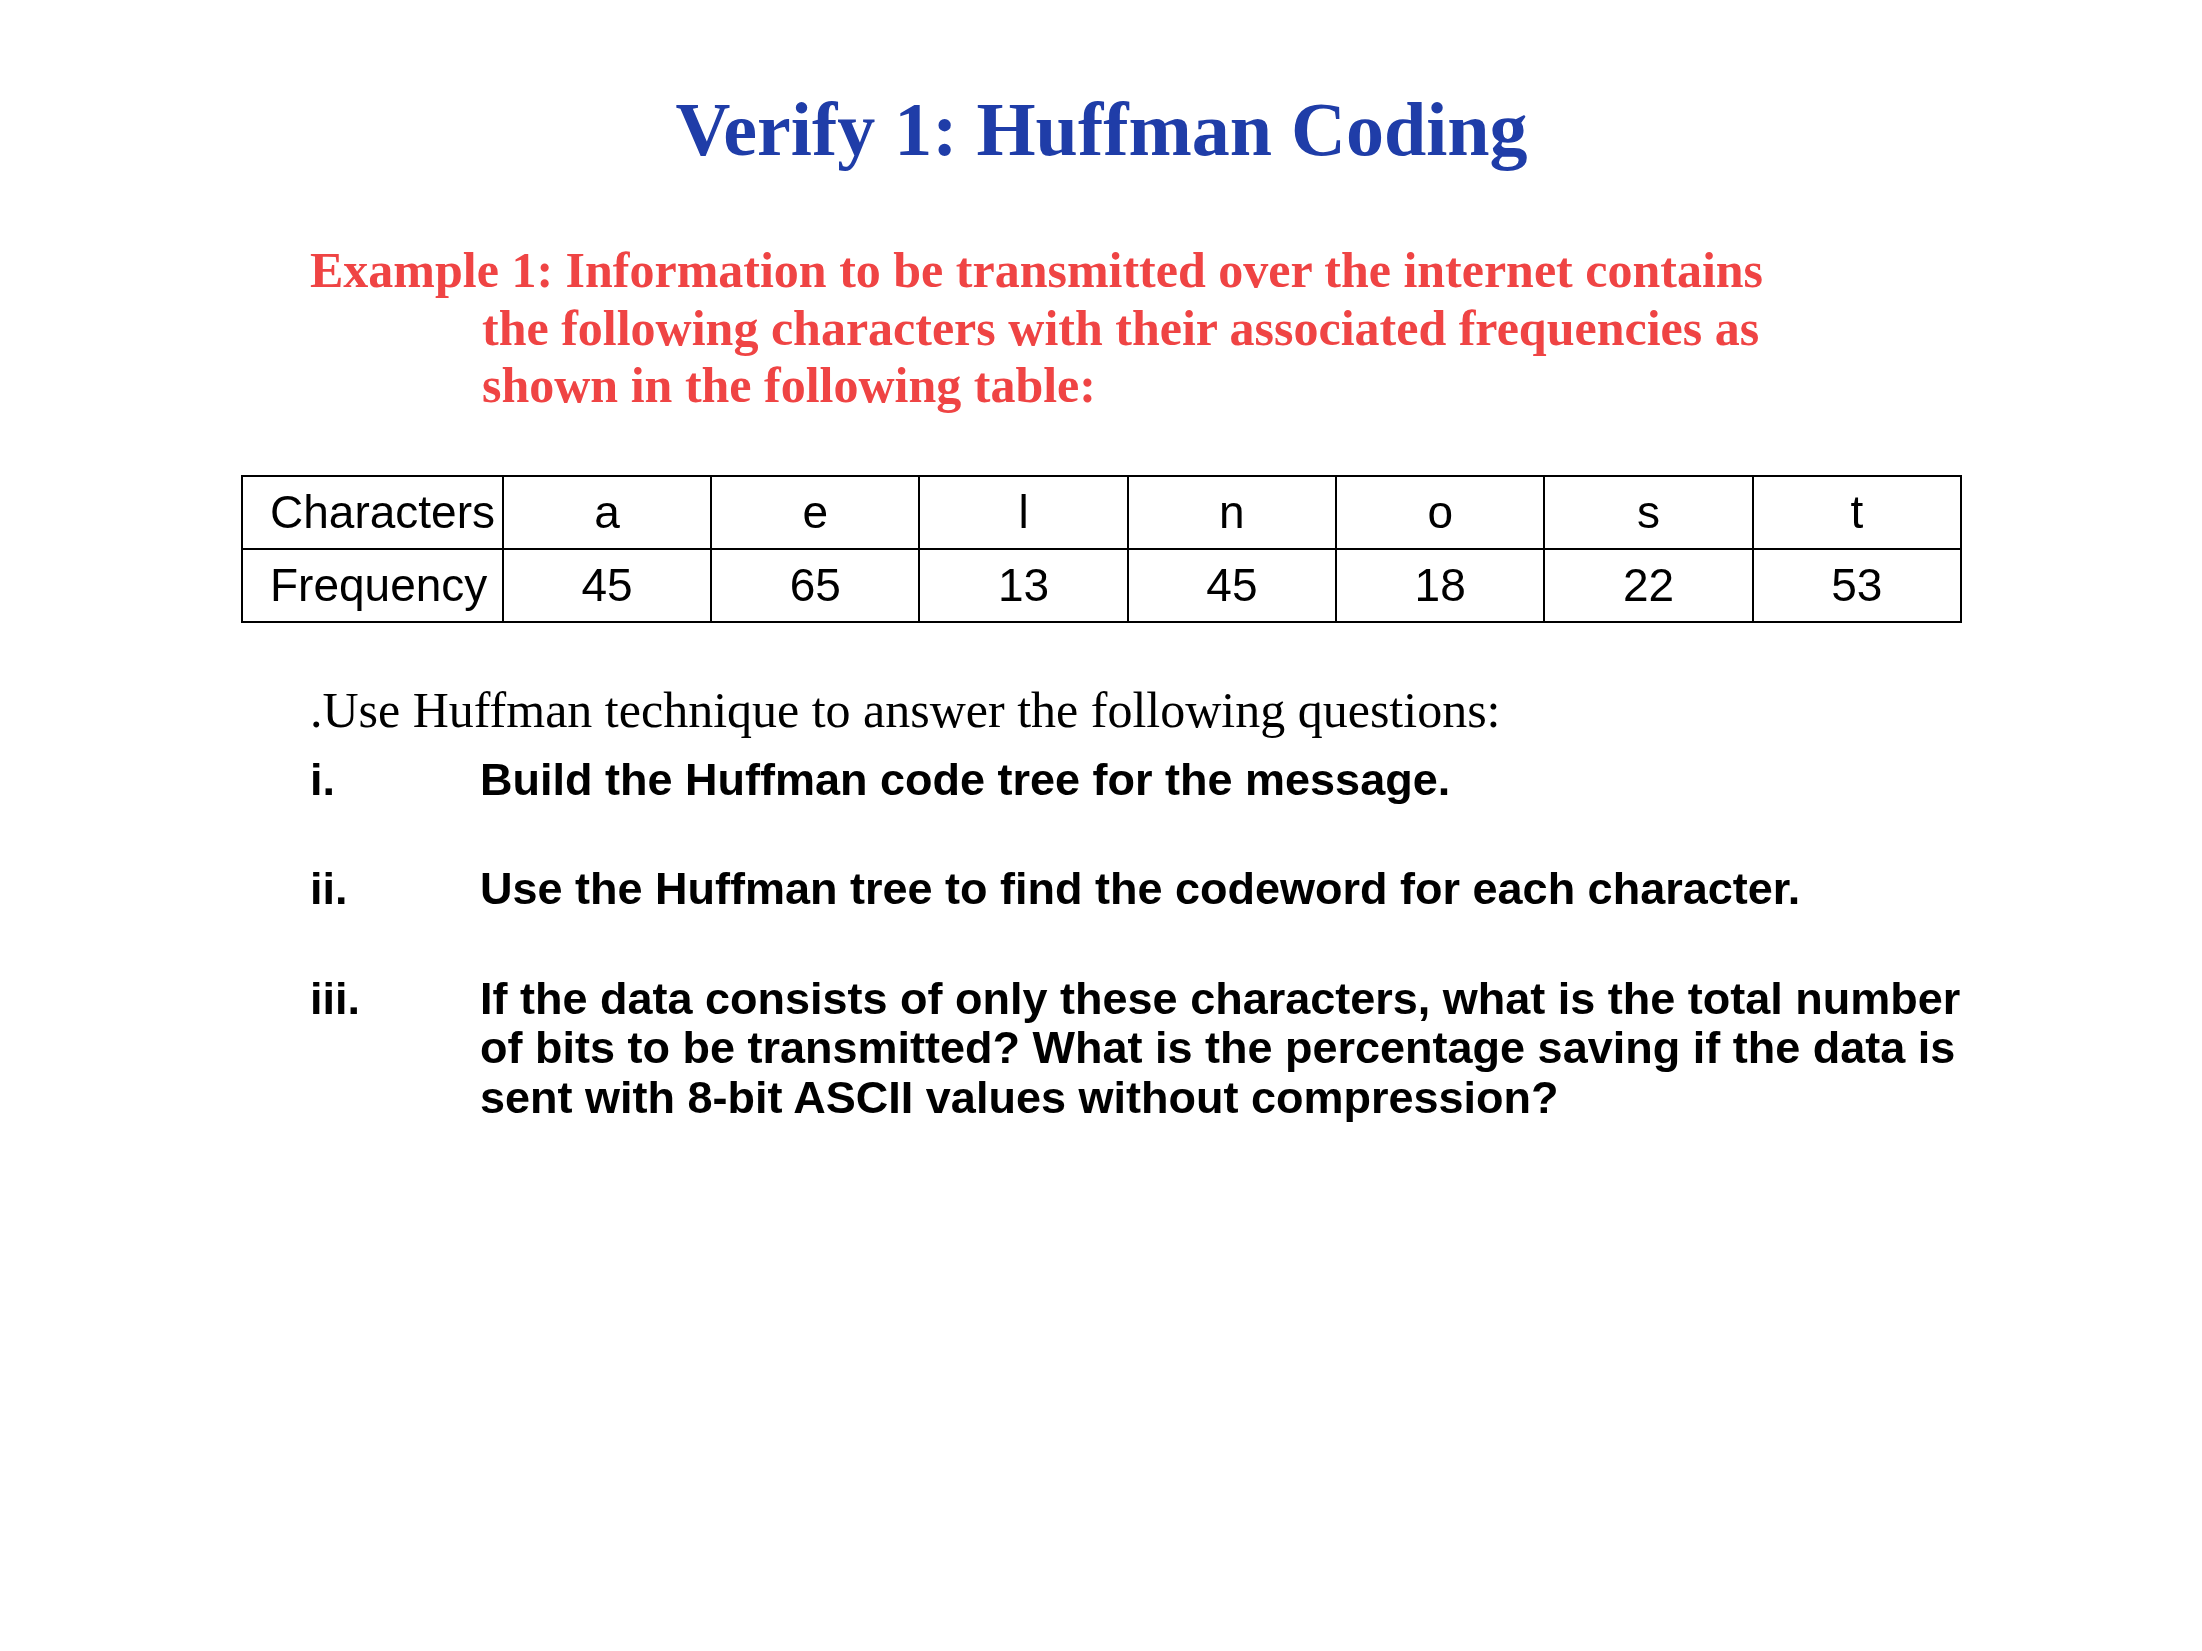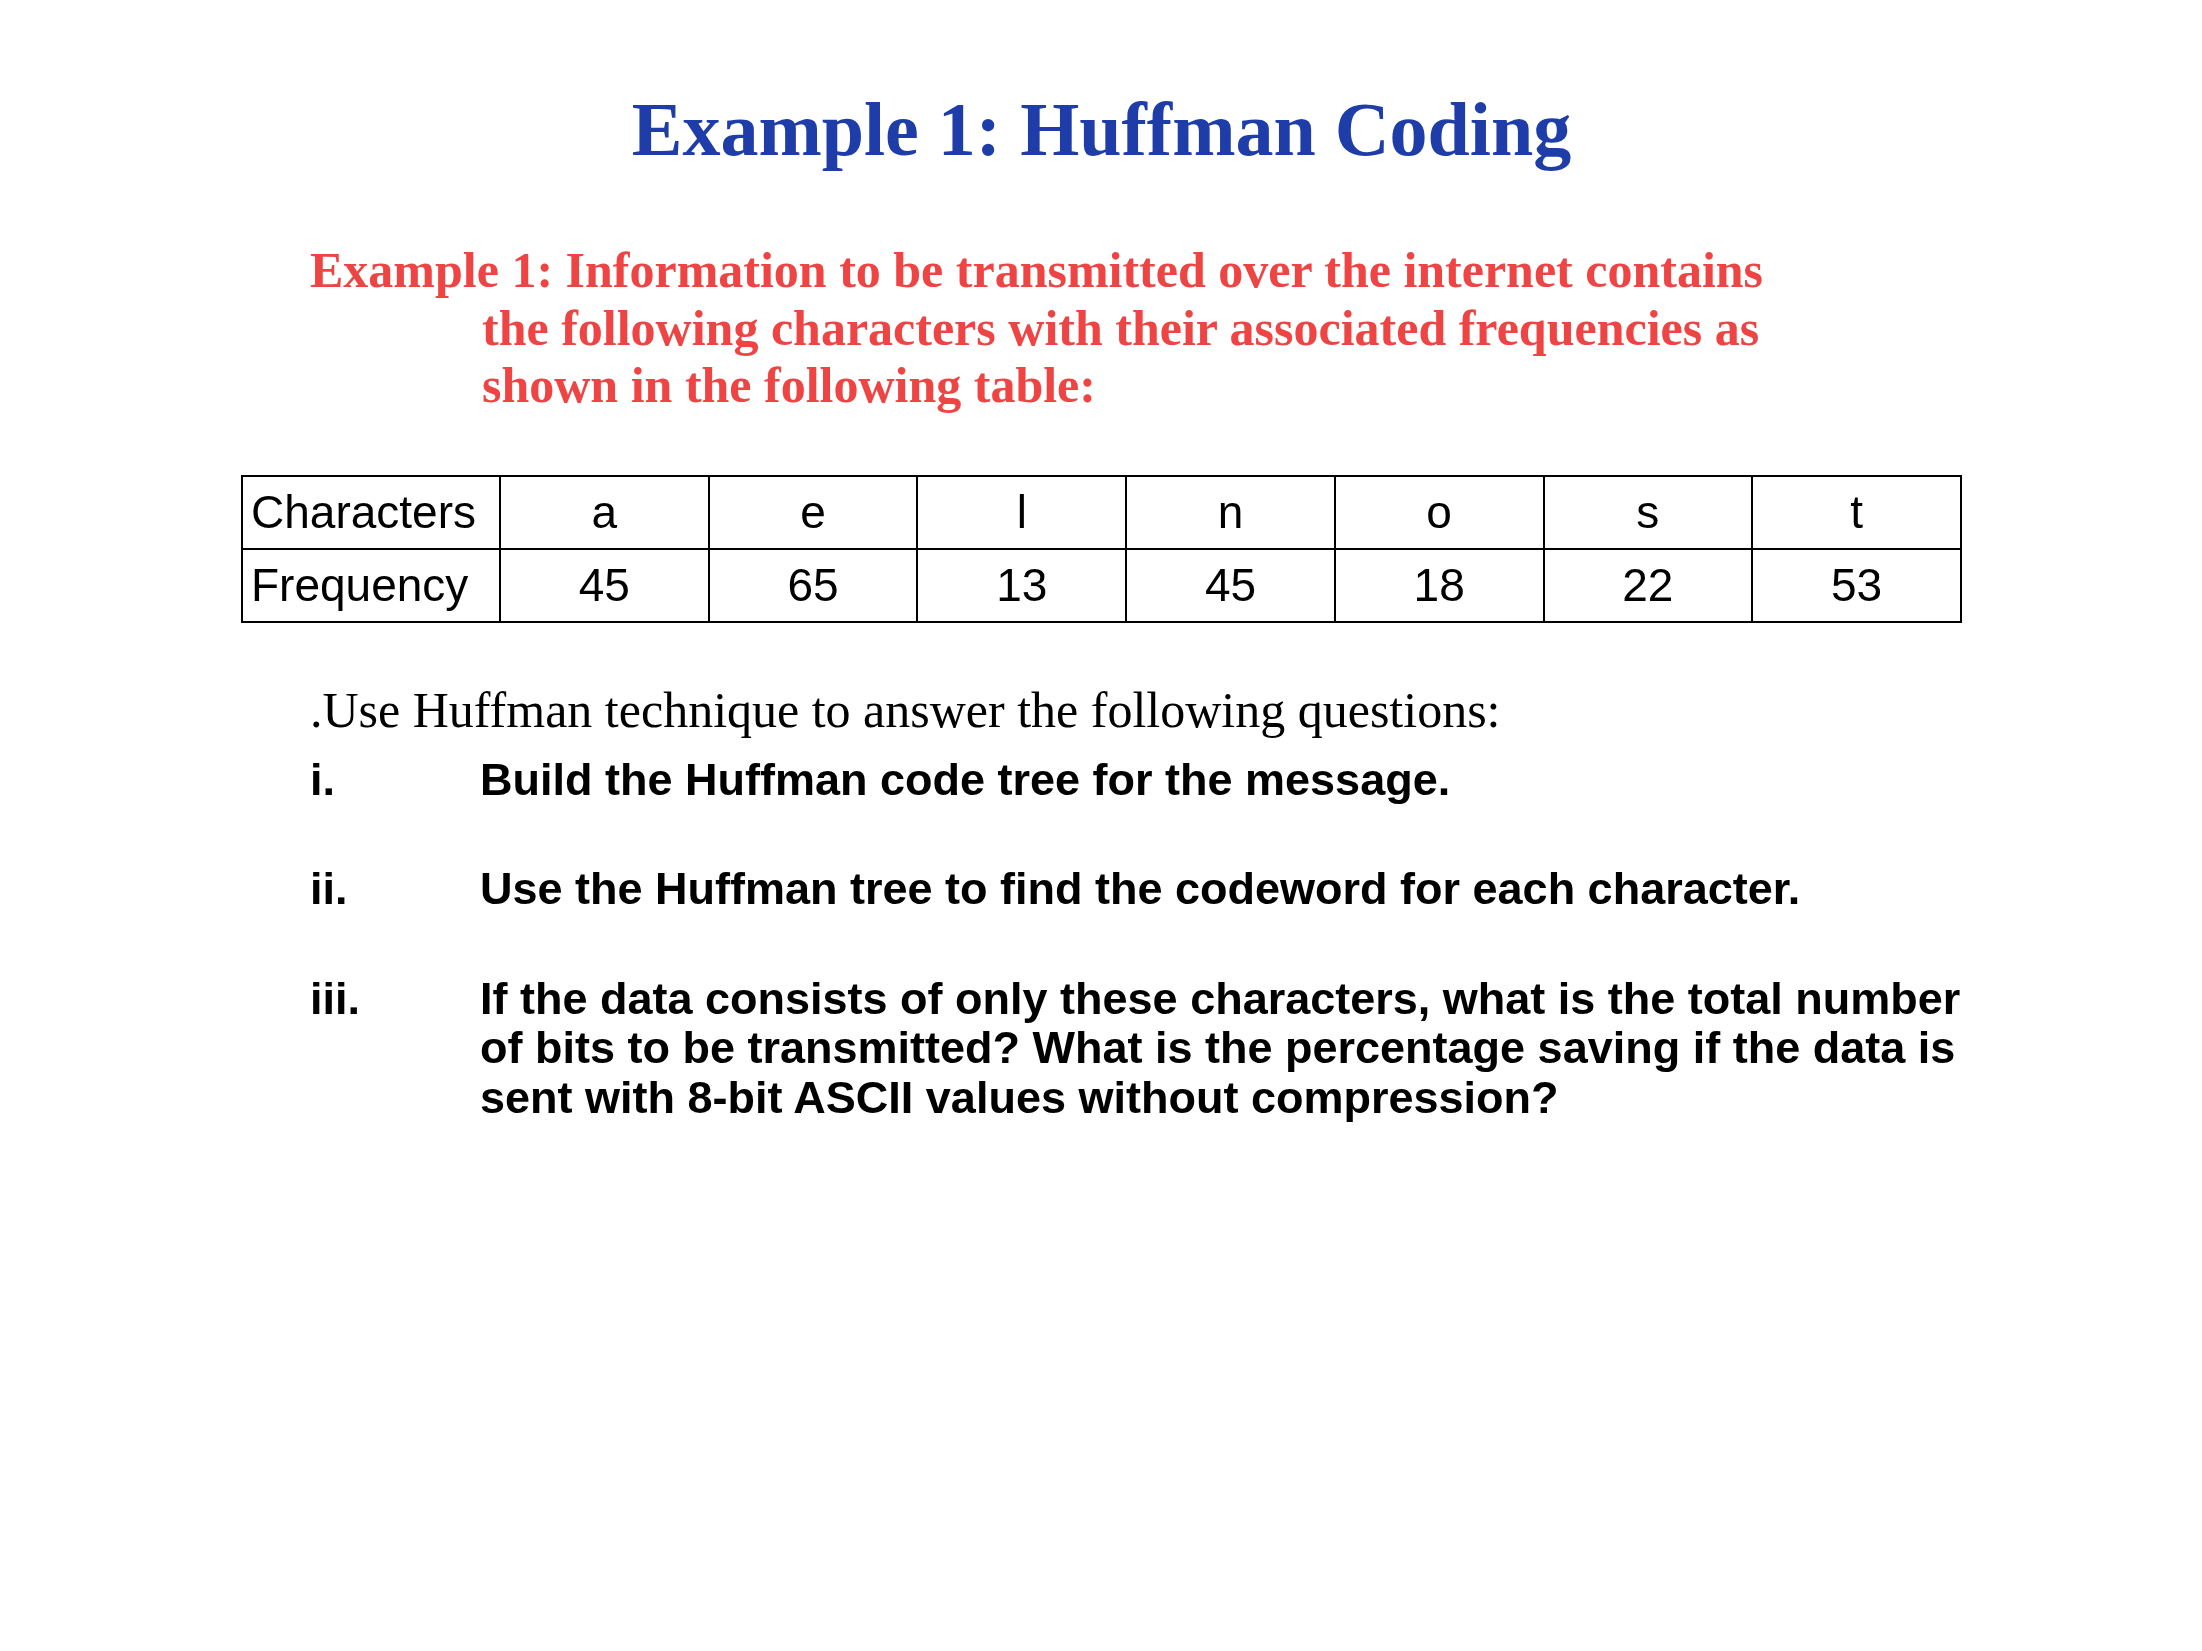--- a/index.html
+++ b/index.html
@@ -44,21 +44,21 @@
     .freq-table td {
       border: 2.6px solid #000000;
       font-family: Verdana, Geneva, sans-serif;
       font-size: 46px;
       text-align: center;
       padding: 8.6px 6.9px;
       font-weight: normal;
     }
     .freq-table td.rowhead {
       text-align: left;
-      padding-left: 8px;
+      padding-left: 27px;
       width: 258px;
     }
     .subprompt {
       font-size: 50px;
       font-weight: normal;
       font-family: 'Times New Roman', Times, serif;
       margin-left: 69px;
       margin-bottom: 17px;
       line-height: 1.1;
     }
@@ -81,21 +81,21 @@
       text-align: left;
     }
     .question-text {
       flex: 1;
       margin-left: 24px;
     }
   </style>
 </head>
 <body>
 
-<h1 class="title">Example 1: Huffman Coding</h1>
+<h1 class="title">Verify 1: Huffman Coding</h1>
 
 <div class="prompt-block">
   <div>
     <span class="prompt-label">Example 1: </span><span>Information to be transmitted over the internet contains</span>
   </div>
   <div class="prompt-indent">the following characters with their associated frequencies as</div>
   <div class="prompt-indent">shown in the following table:</div>
 </div>
 
 <table class="freq-table">

